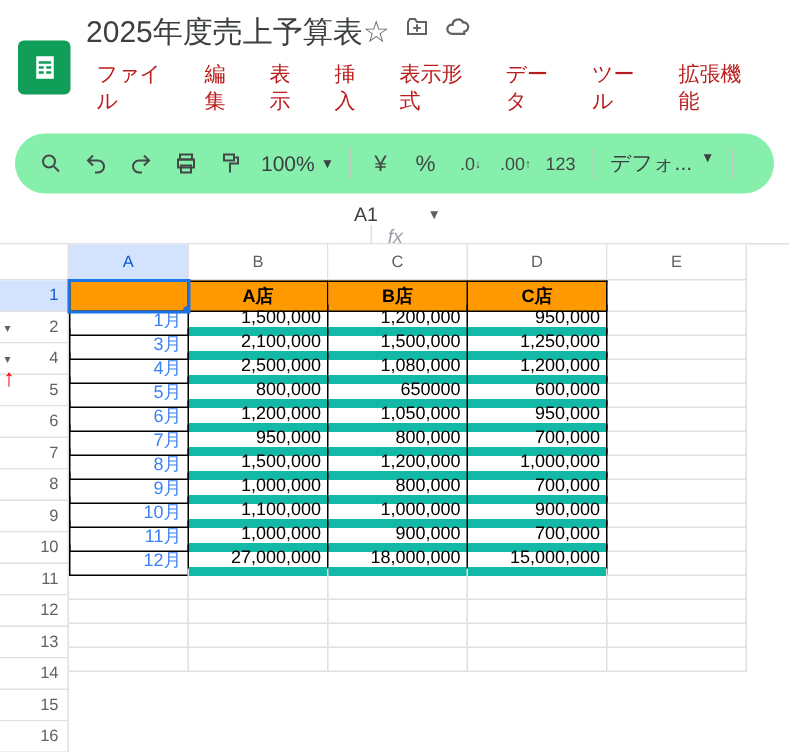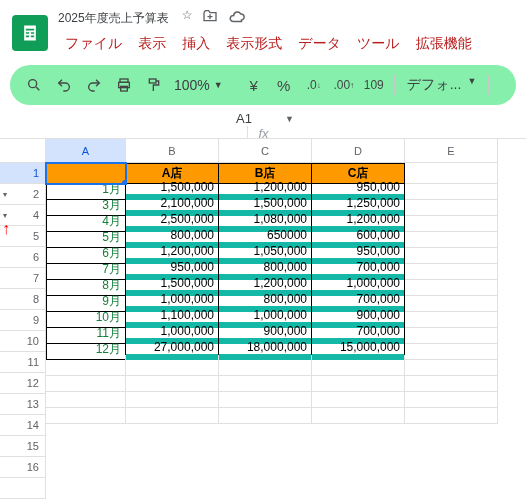--- a/index.html
+++ b/index.html
@@ -2,21 +2,21 @@
 <html><head>
 <meta charset="utf-8">
 <style>
   * { box-sizing: border-box; margin: 0; padding: 0; }
   body { font-family: Arial, "Hiragino Sans", sans-serif; font-size: 13px; color: #3c4043; background: #fff; width: 526px; overflow: hidden; }
   .header { padding: 8px 12px 0 12px; }
   .title-row { display: flex; align-items: center; gap: 10px; }
   .logo { width: 36px; height: 36px; background: #0f9d58; border-radius: 4px; display: flex; align-items: center; justify-content: center; }
   .logo svg { fill: #fff; }
   .title-area { display: flex; flex-direction: column; }
-  .doc-title { font-size: 12px; color: #3c4043; display: flex; align-items: center; gap: 13px; }
+  .doc-title { font-size: 20px; color: #3c4043; display: flex; align-items: center; gap: 0; }
   .title-icons { display: flex; gap: 10px; color: #5f6368; }
   .title-icons span { cursor: pointer; }
   .menu-bar { display: flex; gap: 2px; margin-top: 2px; }
   .menu-bar div { padding: 4px 7px; font-size: 14px; color: #b91c1c; cursor: pointer; border-radius: 4px; }
   .toolbar { margin: 8px 10px 6px 10px; background: #86efac; border-radius: 24px; padding: 4px 10px; display: flex; align-items: center; gap: 2px; height: 40px; }
   .tb-btn { width: 28px; height: 28px; display: flex; align-items: center; justify-content: center; color: #444746; cursor: pointer; border-radius: 4px; font-size: 15px; }
   .tb-sep { width: 1px; height: 20px; background: #c7c7c7; margin: 0 4px; }
   .tb-zoom { font-size: 14px; padding: 0 4px; display: flex; align-items: center; gap: 4px; cursor: pointer; }
   .tb-font { font-size: 14px; padding: 0 6px; display: flex; gap: 6px; cursor: pointer; }
   .namebox-row { display: flex; align-items: center; border-bottom: 1px solid #e0e0e0; height: 28px; flex-direction: column; }
@@ -33,21 +33,21 @@
   .colhdr-row { display: flex; height: 24px; }
   .colhdr { height: 24px; background: #fff; border-right: 1px solid #e0e0e0; border-bottom: 1px solid #e0e0e0; display: flex; align-items: center; justify-content: center; font-size: 11px; color: #5f6368; }
   .row { display: flex; height: 16px; }
   .cell { height: 21px; border-right: 1px solid #e0e0e0; border-bottom: 1px solid #e0e0e0; display: flex; align-items: center; font-size: 12px; padding: 0 4px; overflow: hidden; white-space: nowrap; }
   .colA { width: 80px; }
   .colB, .colC, .colD { width: 93px; }
   .colE { width: 93px; }
   .hdr-orange { background: #ff9900; color: #000; font-weight: bold; justify-content: center; border-right: 1px solid #000; border-bottom: 1px solid #000; border-top: 1px solid #000; }
   .hdr-orange.first { border-left: 1px solid #000; }
   .data-cell { justify-content: flex-end; border-right: 1px solid #000; border-bottom: 6px solid #14b8a6; color: #000; }
-  .month-cell { justify-content: flex-end; border-right: 1px solid #000; border-bottom: 1px solid #000; border-left: 1px solid #000; color: #15803d; }
+  .month-cell { justify-content: flex-end; border-right: 1px solid #000; border-bottom: 1px solid #000; border-left: 1px solid #000; color: #3b82f6; }
   .selected { outline: 2px solid #1a73e8; outline-offset: -1px; position: relative; }
   .sel-handle { position: absolute; right: -3px; bottom: -3px; width: 6px; height: 6px; background: #1a73e8; border-radius: 50%; }
   
   .colhdr.sel { background: #d3e3fd; color: #0b57d0; }
   .rowhdr.sel { background: #d3e3fd; color: #0b57d0; }
 </style>
 </head>
 <body>
 
 <div class="header">
@@ -70,20 +70,21 @@
           </span>
           <span>
             <svg width="18" height="18" viewBox="0 0 24 24" fill="none" stroke="#5f6368" stroke-width="2">
                 <path d="M18 18H7a4 4 0 1 1 .6-7.95A5 5 0 0 1 17 8a4 4 0 0 1 1 8z"></path>
               </svg>
           </span>
         </div>
       </div>
       <div class="menu-bar">
         <div>ファイル</div>
+        <div>編集</div>
         <div>表示</div>
         <div>挿入</div>
         <div>表示形式</div>
         <div>データ</div>
         <div>ツール</div>
         <div>拡張機能</div>
       </div>
     </div>
   </div>
 </div>
@@ -122,21 +123,21 @@
     </div>
   <div class="tb-zoom">
       <span>100%</span>
       <span style="font-size:9px">▼</span>
     </div>
   <div class="tb-sep"></div>
   <div class="tb-btn">¥</div>
   <div class="tb-btn">%</div>
   <div class="tb-btn" style="font-size:12px">.0<sub style="font-size:8px">↓</sub></div>
   <div class="tb-btn" style="font-size:12px">.00<sub style="font-size:8px">↑</sub></div>
-  <div class="tb-btn" style="font-size:12px">109</div>
+  <div class="tb-btn" style="font-size:12px">123</div>
   <div class="tb-sep"></div>
   <div class="tb-font">
       <span>デフォ...</span>
       <span style="font-size:9px">▼</span>
     </div>
   <div class="tb-sep"></div>
 </div>
 
 <div class="namebox-row">
   <div class="namebox">

